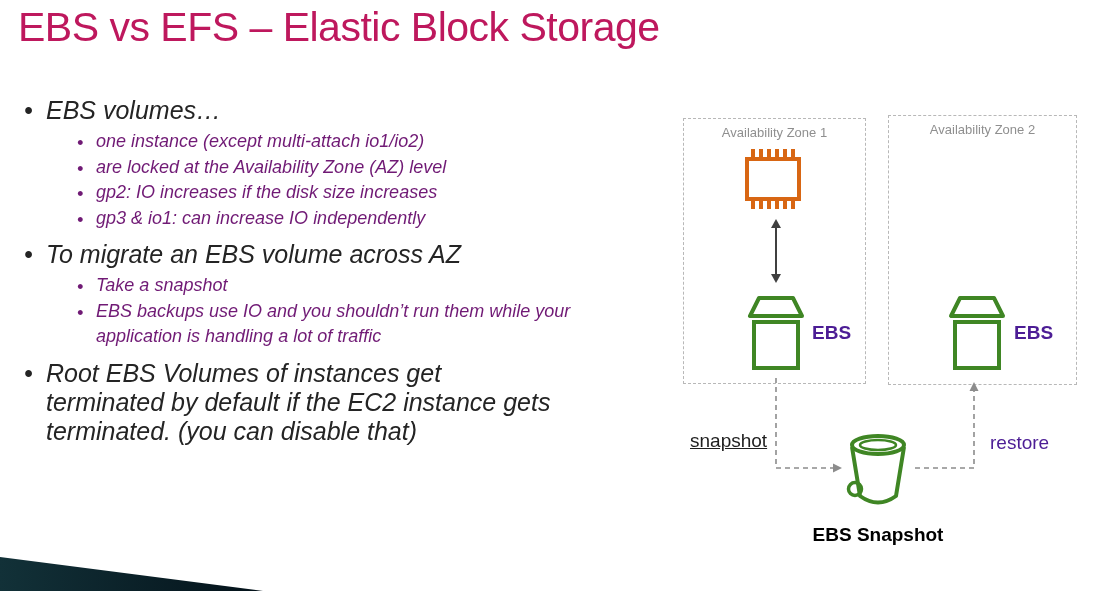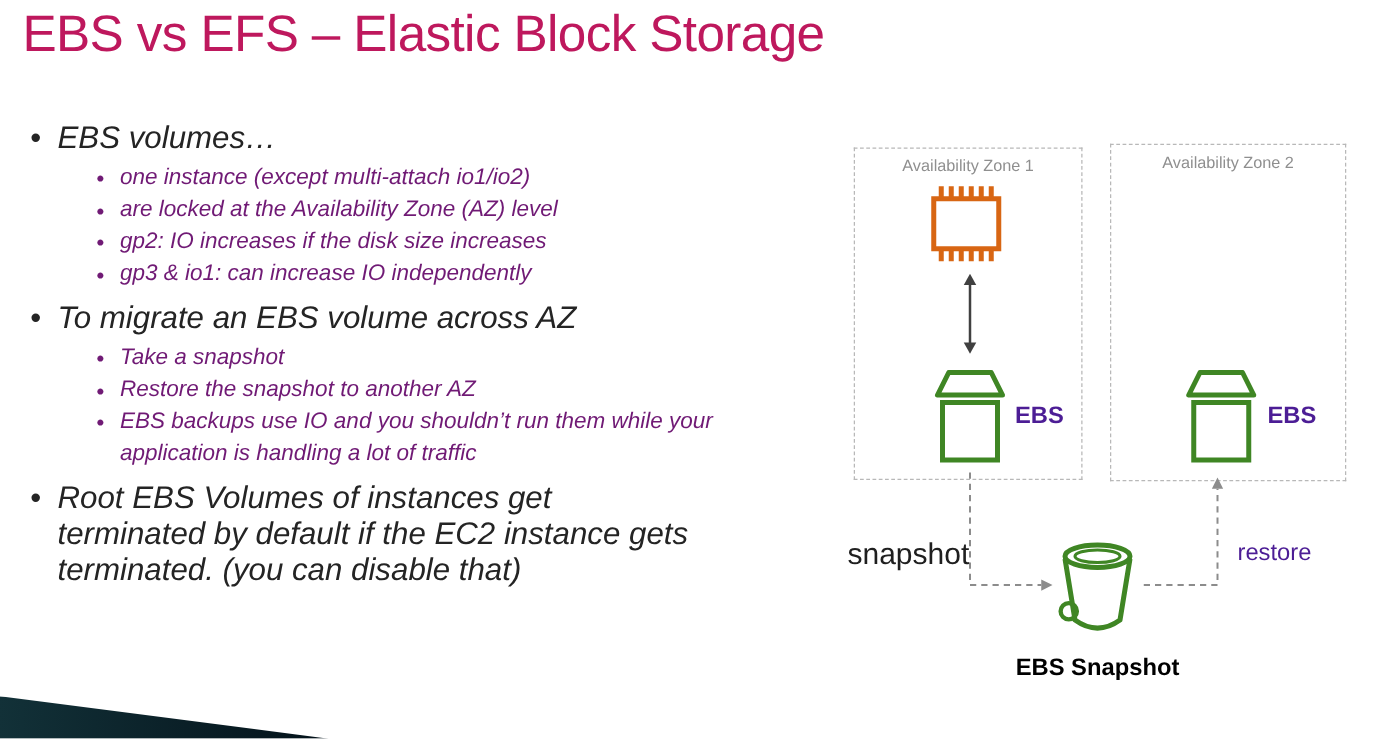--- a/index.html
+++ b/index.html
@@ -49,21 +49,21 @@
   .varrow { left:106px; top:118px; width:20px; height:66px; }
   .ebs1   { left:86px;  top:192px; width:60px; height:82px; }
   .ebs2   { left:287px; top:192px; width:60px; height:82px; }
   .bucket { left:183px; top:332px; width:70px; height:80px; }
   .overlay{ left:0; top:0; width:439px; height:478px; pointer-events:none; }
 
   .ebs-label { font-weight:bold; font-size:19px; color:#4c1d95; }
   .ebs-label1 { left:152px; top:222px; }
   .ebs-label2 { left:354px; top:222px; }
 
-  .snap-label    { left:18px;  top:330px; font-size:24px; color:#1f1f1f; }
+  .snap-label    { left:30px;  top:330px; font-size:19px; color:#1f1f1f;text-decoration:underline; }
   .restore-label { left:330px; top:332px; font-size:19px; color:#4c1d95; }
   .bucket-caption{
     left:140px; top:424px; width:156px; text-align:center;
     font-weight:bold; font-size:19px; color:#000000;
   }
 
   
   .stroke-ec2 { stroke:var(--ec2-orange, #D86613); fill:none; }
   .stroke-ebs { stroke:var(--ebs-green, #3F8624);  fill:none; }
   .stroke-dash{ stroke:var(--connector-gray, #8C8C8C); fill:none; }
@@ -93,21 +93,20 @@
           <li>one instance (except multi-attach io1/io2)</li>
           <li>are locked at the Availability Zone (AZ) level</li>
           <li>gp2: IO increases if the disk size increases</li>
           <li>gp3 &amp; io1: can increase IO independently</li>
         </ul>
       </li>
       <li class="li1">
         <span>To migrate an EBS volume across AZ</span>
         <ul class="l2">
           <li>Take a snapshot</li>
-          <li>Restore the snapshot to another AZ</li>
           <li>EBS backups use IO and you shouldn’t run them while your application is handling a lot of traffic</li>
         </ul>
       </li>
       <li class="li1">
         <span>Root EBS Volumes of instances get terminated by default if the EC2 instance gets terminated. (you can disable that)</span>
       </li>
     </ul>
   </div>
 
   <div class="diagram">

